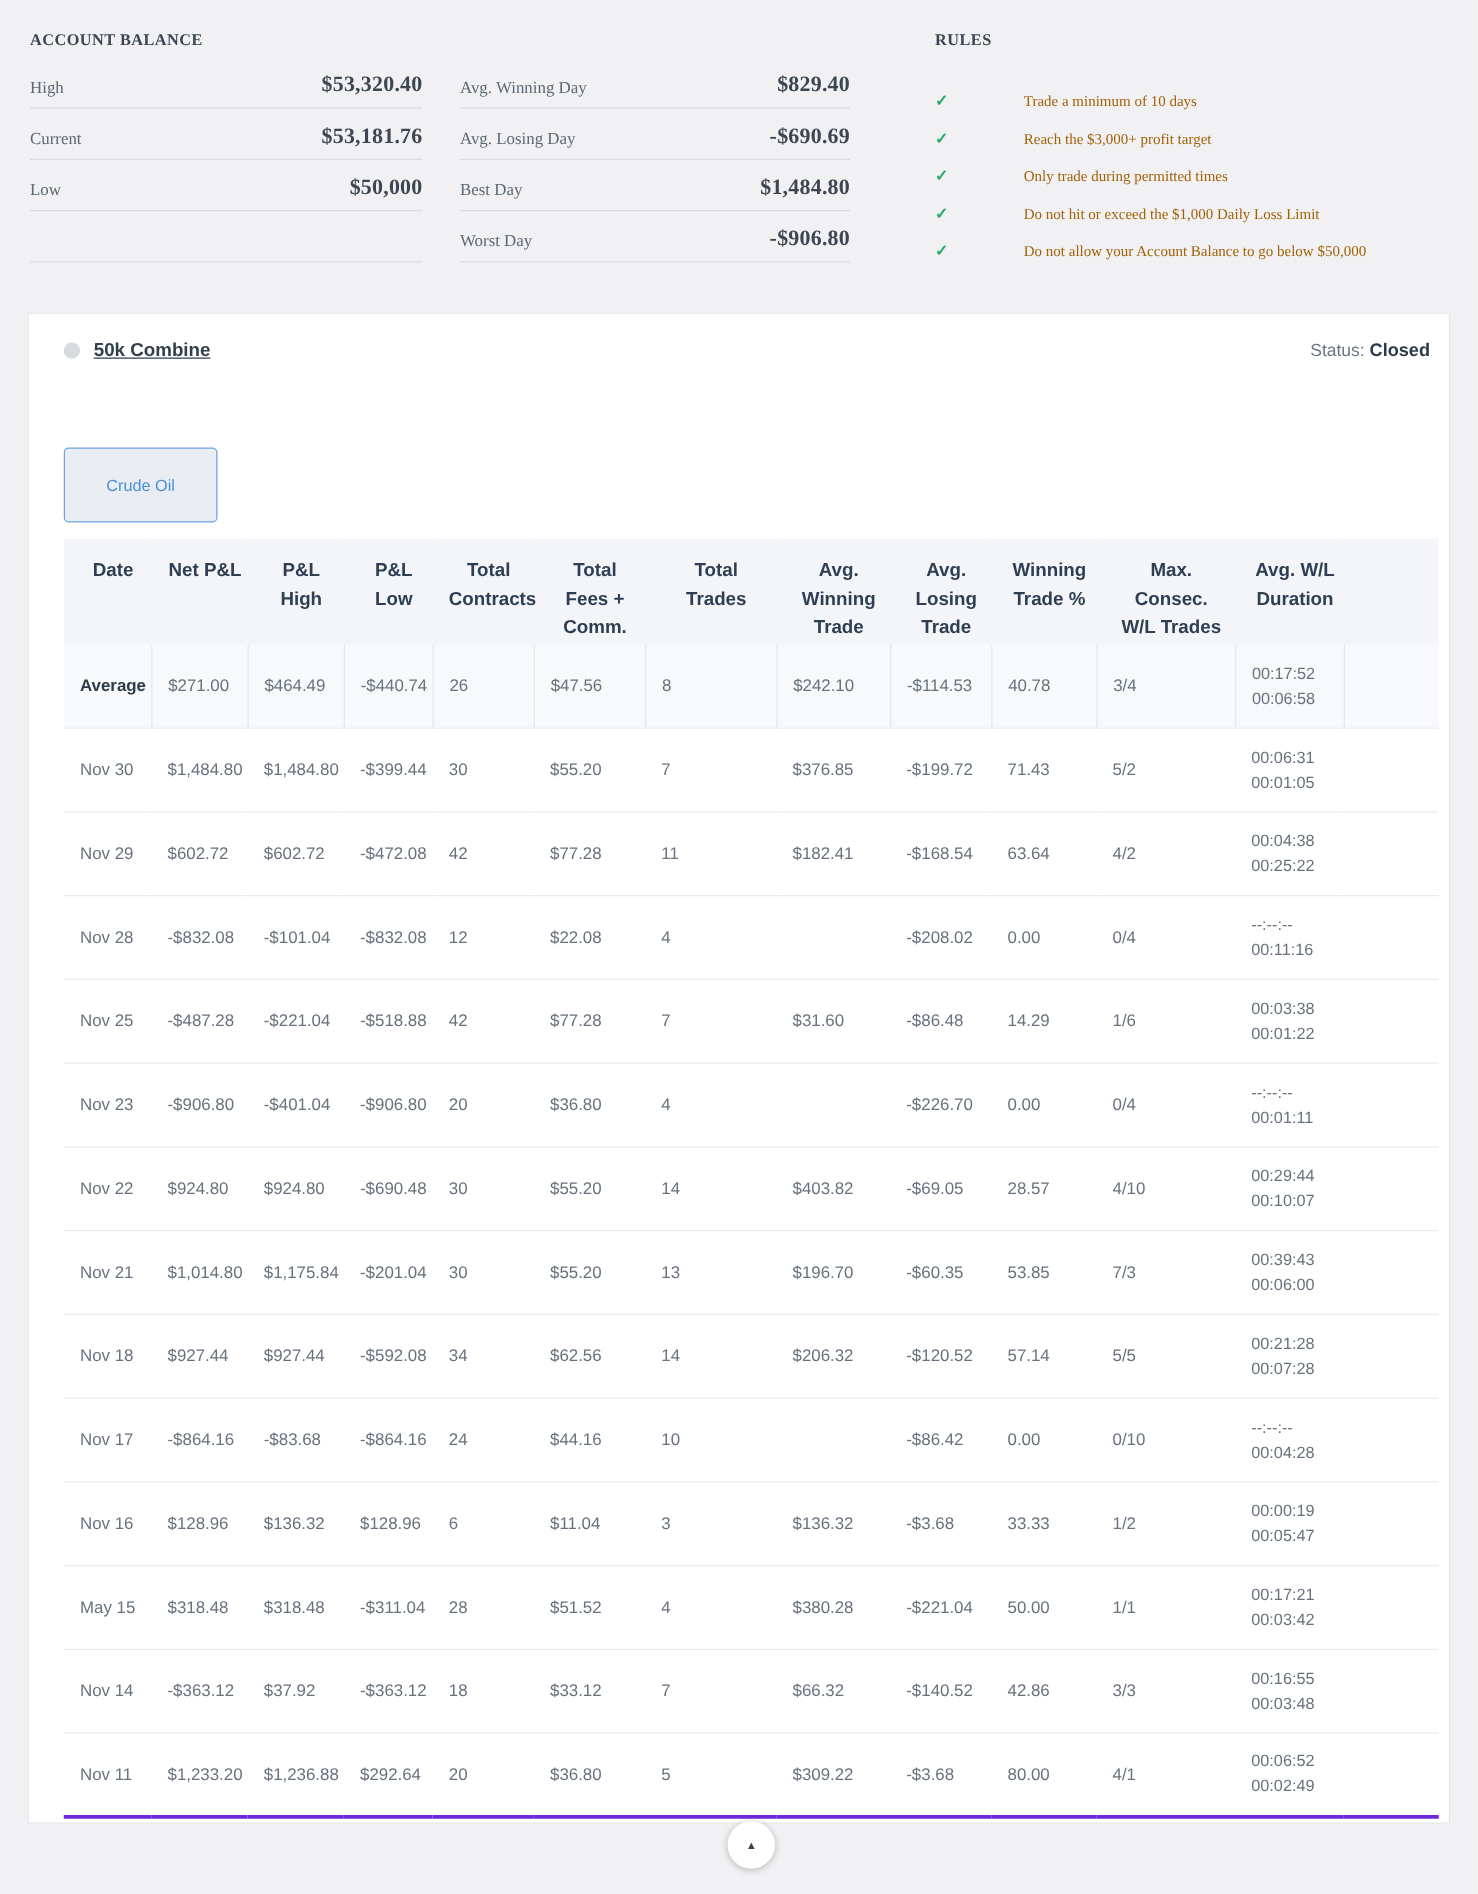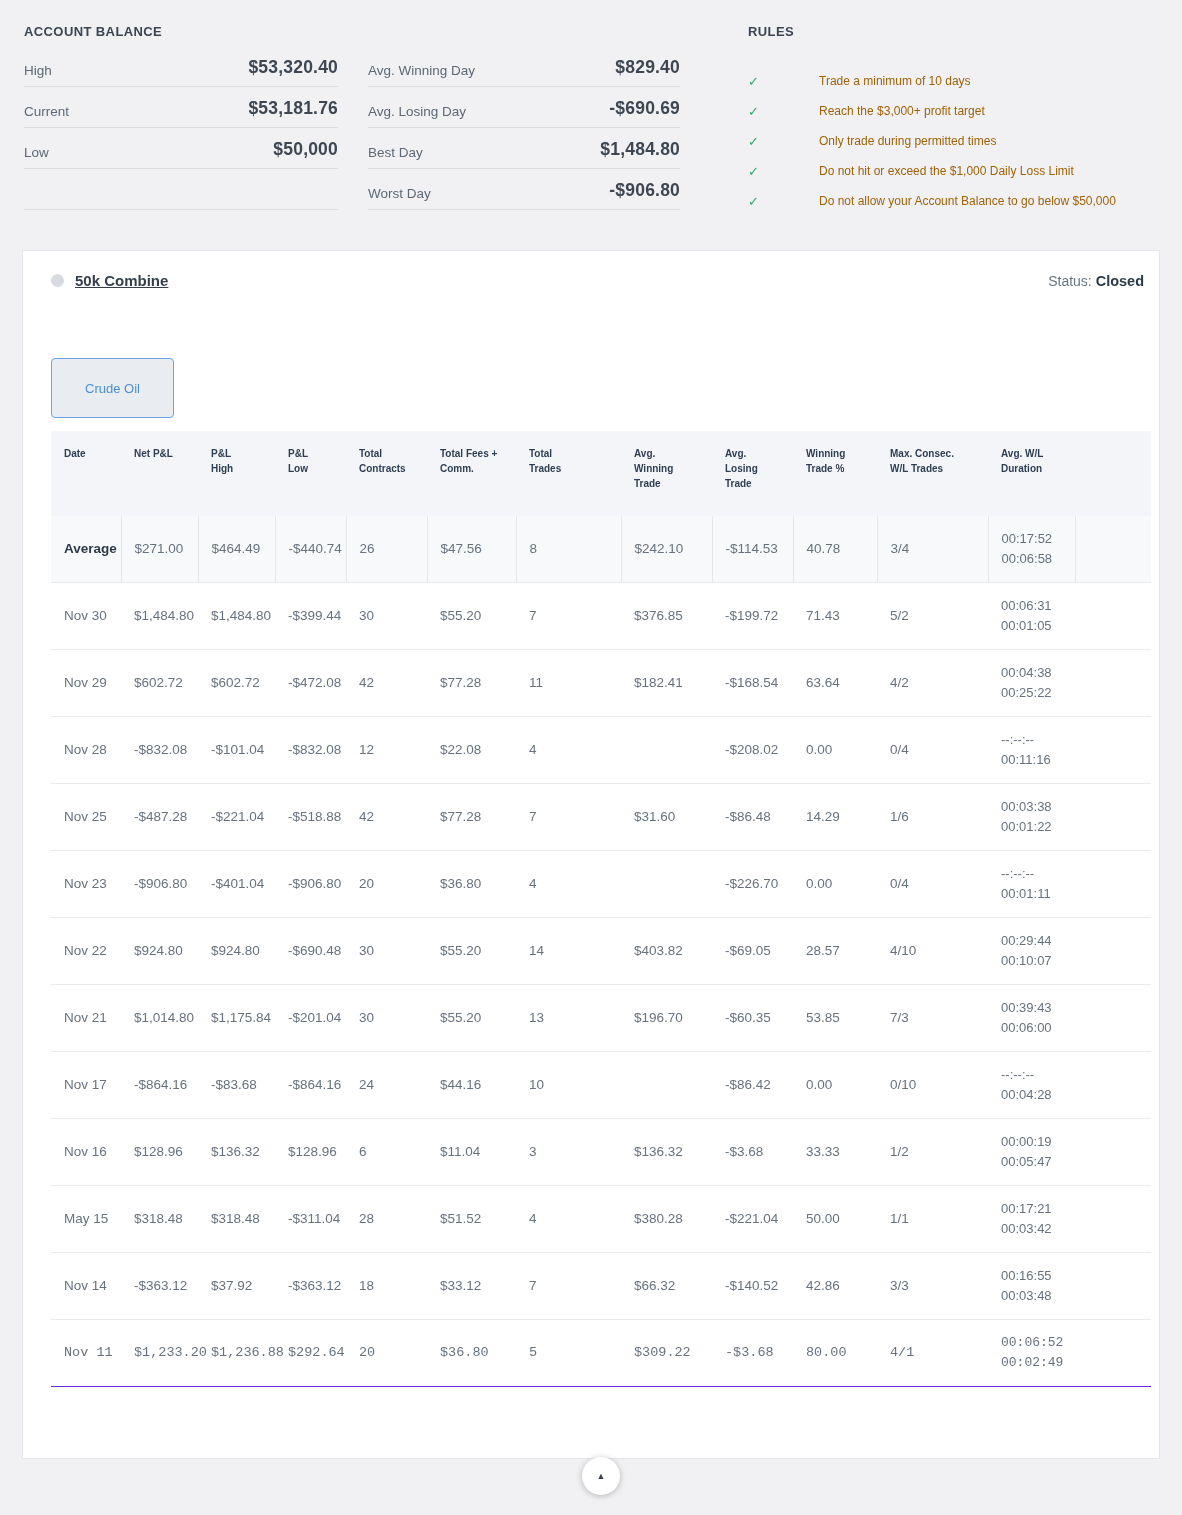--- a/index.html
+++ b/index.html
@@ -1,20 +1,20 @@
 <!DOCTYPE html>
 <html><head>
 <meta charset="utf-8">
 <style>
   * { margin:0; padding:0; box-sizing:border-box; }
   body { font-family:"Liberation Sans","DejaVu Sans",sans-serif; background:#f1f1f4; }
   .page { position:relative; width:1182px; height:1515px; background:#f1f1f4; overflow:hidden; }
 
   
-  .top { position:relative; height:211px; }
+  .top { position:relative; height:211px;font-family:Liberation Serif, serif; }
   .balance-col { position:absolute; top:24px; }
   .col-left  { left:24px;  width:314px; }
   .col-right { left:368px; width:312px; }
   .rules-col { position:absolute; left:748px; top:24px; width:460px; }
   .section-title { font-size:13px; font-weight:bold; color:#3b4552; letter-spacing:.4px; height:22px; }
   .stat-row { height:41px; border-bottom:1px solid #d9dce1; display:flex; justify-content:space-between; align-items:flex-end; padding-bottom:8px; }
   .stat-label { font-size:13.5px; color:#5d6874; }
   .stat-value { font-size:17.5px; font-weight:bold; color:#3d4651; letter-spacing:.2px; }
   .rules-list { list-style:none; margin-top:20px; }
   .rule { display:flex; align-items:center; height:30px; }
@@ -28,31 +28,31 @@
   .combine-name { margin-left:11px; font-size:15px; font-weight:bold; color:#333f4d;text-decoration:underline; }
   .status { margin-left:auto; font-size:14px; color:#6a7582; }
   .status b { color:#2b3a4a; font-size:14.5px; }
 
   .instrument-tab { position:absolute; left:28px; top:107px; width:123px; height:60px;
     background:#e9edf2; border:1.5px solid #6ba3e3; border-radius:4px;
     color:#4a90d9; font-size:13px; font-family:inherit; cursor:pointer; }
 
   .table-wrap { position:absolute; left:28px; top:180px; }
   table { border-collapse:collapse; table-layout:fixed; width:1100px; }
-  thead th { background:#f3f5f8; text-align:left; vertical-align:top;
-    padding:15px 4px 0 13px; font-size:10px; line-height:1.5; color:#2f3e52; font-weight:bold; }
+  thead th { background:#f3f5f8; text-align:center; vertical-align:top;
+    padding:15px 4px 0 13px; font-size:15px; line-height:1.5; color:#2f3e52; font-weight:bold; }
   thead tr { height:85px; }
   td { padding-left:13px; font-size:13.5px; color:#68727e; vertical-align:middle; }
   tr.avg-row { height:66px; }
   tr.avg-row td { background:#f7f9fb; }
   tr.avg-row td + td { border-left:1px solid #e3e8ed; }
   tr.avg-row td:first-child { font-weight:bold; color:#2e3a48; }
   tr.data-row { height:67px; }
   tbody tr + tr { border-top:1px solid #e9ebee; }
-  tbody tr:last-child { border-bottom:1px solid #6d28d9;font-family:Liberation Mono, monospace; }
+  tbody tr:last-child { border-bottom:3px solid #6d28d9; }
   td.dur div { line-height:20px; font-size:13px; }
 
   .collapse-btn { position:absolute; left:578px; top:calc(100% - 1px); transform:translateX(-50%);
     width:38px; height:38px; border-radius:50%; background:#fff; border:none;
     box-shadow:0 1px 6px rgba(0,0,0,.25); cursor:pointer;
     display:flex; align-items:center; justify-content:center; }
   .collapse-btn span { font-size:9px; color:#39424e; }
 </style>
 </head>
 <body>
@@ -347,20 +347,38 @@
               <td>-$60.35</td>
               <td>53.85</td>
               <td>7/3</td>
               <td class="dur">
                 <div>00:39:43</div>
                 <div>00:06:00</div>
               </td>
               <td></td>
             </tr>
             <tr class="data-row">
+              <td>Nov 18</td>
+              <td>$927.44</td>
+              <td>$927.44</td>
+              <td>-$592.08</td>
+              <td>34</td>
+              <td>$62.56</td>
+              <td>14</td>
+              <td>$206.32</td>
+              <td>-$120.52</td>
+              <td>57.14</td>
+              <td>5/5</td>
+              <td class="dur">
+                <div>00:21:28</div>
+                <div>00:07:28</div>
+              </td>
+              <td></td>
+            </tr>
+            <tr class="data-row">
               <td>Nov 17</td>
               <td>-$864.16</td>
               <td>-$83.68</td>
               <td>-$864.16</td>
               <td>24</td>
               <td>$44.16</td>
               <td>10</td>
               <td></td>
               <td>-$86.42</td>
               <td>0.00</td>

